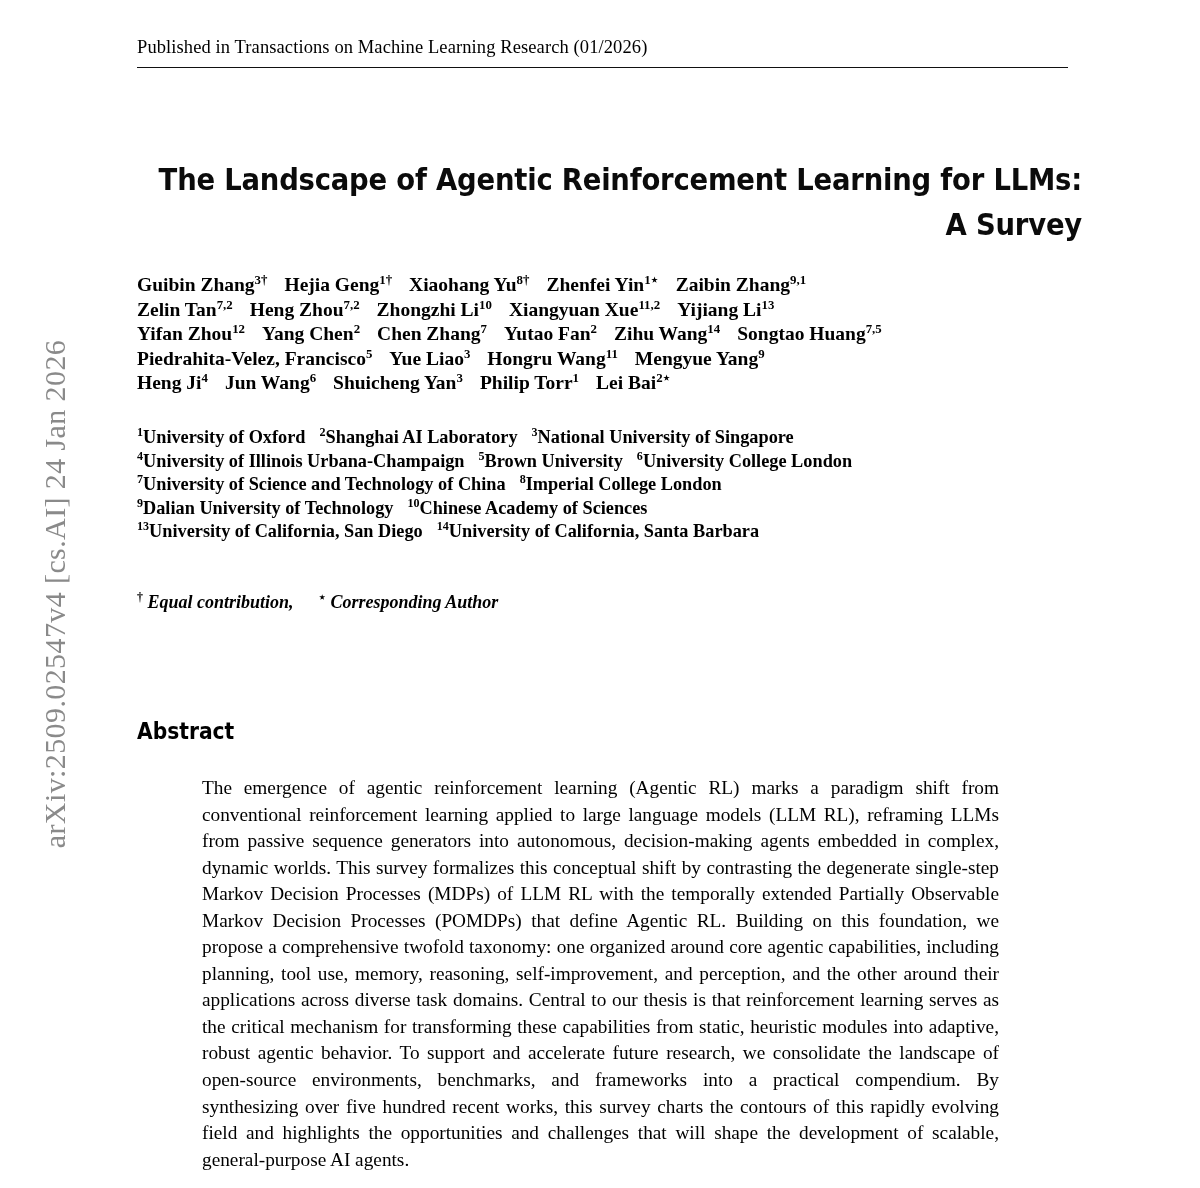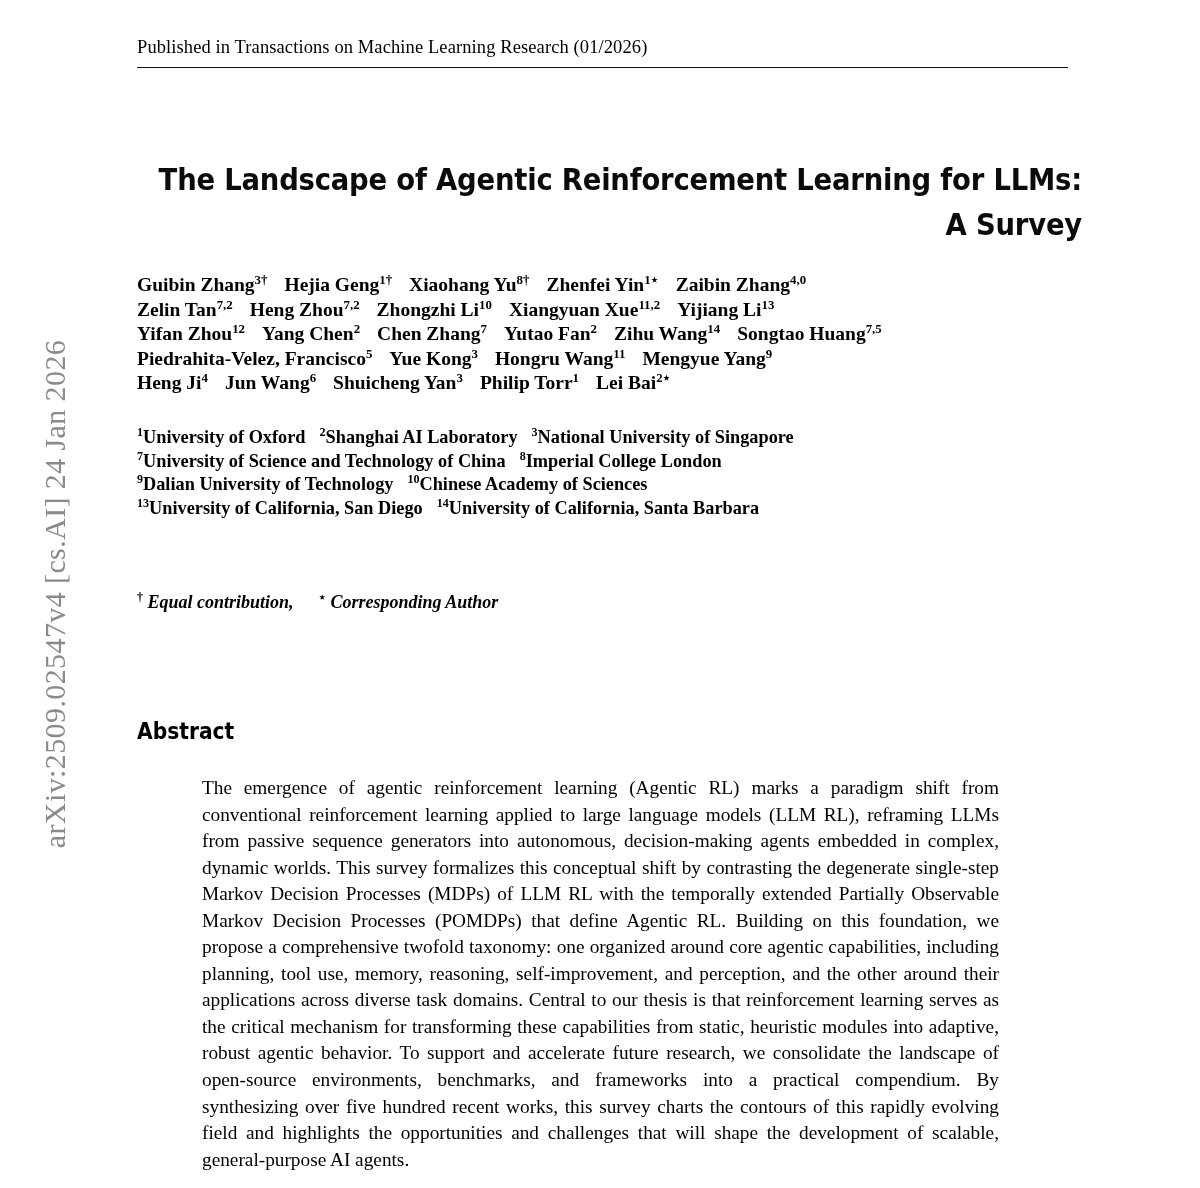--- a/index.html
+++ b/index.html
@@ -160,29 +160,30 @@
 </div>
 
 <div class="page">
 
   <div class="runhead">Published in Transactions on Machine Learning Research (01/2026)</div>
   <div class="runhead-rule"></div>
 
   <h1 class="title">The Landscape of Agentic Reinforcement Learning for LLMs: A Survey</h1>
 
   <div class="authors">
-      <div class="aline"><span>Guibin Zhang</span><sup>3†</sup><span class="gap"></span><span>Hejia Geng</span><sup>1†</sup><span class="gap"></span><span>Xiaohang Yu</span><sup>8†</sup><span class="gap"></span><span>Zhenfei Yin</span><sup>1⋆</sup><span class="gap"></span><span>Zaibin Zhang</span><sup>4,0</sup></div>
+      <div class="aline"><span>Guibin Zhang</span><sup>3†</sup><span class="gap"></span><span>Hejia Geng</span><sup>1†</sup><span class="gap"></span><span>Xiaohang Yu</span><sup>8†</sup><span class="gap"></span><span>Zhenfei Yin</span><sup>1⋆</sup><span class="gap"></span><span>Zaibin Zhang</span><sup>9,1</sup></div>
       <div class="aline"><span>Zelin Tan</span><sup>7,2</sup><span class="gap"></span><span>Heng Zhou</span><sup>7,2</sup><span class="gap"></span><span>Zhongzhi Li</span><sup>10</sup><span class="gap"></span><span>Xiangyuan Xue</span><sup>11,2</sup><span class="gap"></span><span>Yijiang Li</span><sup>13</sup></div>
       <div class="aline"><span>Yifan Zhou</span><sup>12</sup><span class="gap"></span><span>Yang Chen</span><sup>2</sup><span class="gap"></span><span>Chen Zhang</span><sup>7</sup><span class="gap"></span><span>Yutao Fan</span><sup>2</sup><span class="gap"></span><span>Zihu Wang</span><sup>14</sup><span class="gap"></span><span>Songtao Huang</span><sup>7,5</sup></div>
-      <div class="aline"><span>Piedrahita-Velez, Francisco</span><sup>5</sup><span class="gap"></span><span>Yue Kong</span><sup>3</sup><span class="gap"></span><span>Hongru Wang</span><sup>11</sup><span class="gap"></span><span>Mengyue Yang</span><sup>9</sup></div>
+      <div class="aline"><span>Piedrahita-Velez, Francisco</span><sup>5</sup><span class="gap"></span><span>Yue Liao</span><sup>3</sup><span class="gap"></span><span>Hongru Wang</span><sup>11</sup><span class="gap"></span><span>Mengyue Yang</span><sup>9</sup></div>
       <div class="aline"><span>Heng Ji</span><sup>4</sup><span class="gap"></span><span>Jun Wang</span><sup>6</sup><span class="gap"></span><span>Shuicheng Yan</span><sup>3</sup><span class="gap"></span><span>Philip Torr</span><sup>1</sup><span class="gap"></span><span>Lei Bai</span><sup>2⋆</sup></div>
     </div>
 
   <div class="affils">
       <div class="fline"><sup>1</sup><span>University of Oxford</span><span class="gap"></span><sup>2</sup><span>Shanghai AI Laboratory</span><span class="gap"></span><sup>3</sup><span>National University of Singapore</span></div>
+      <div class="fline"><sup>4</sup><span>University of Illinois Urbana-Champaign</span><span class="gap"></span><sup>5</sup><span>Brown University</span><span class="gap"></span><sup>6</sup><span>University College London</span></div>
       <div class="fline"><sup>7</sup><span>University of Science and Technology of China</span><span class="gap"></span><sup>8</sup><span>Imperial College London</span></div>
       <div class="fline"><sup>9</sup><span>Dalian University of Technology</span><span class="gap"></span><sup>10</sup><span>Chinese Academy of Sciences</span></div>
       <div class="fline"><sup>13</sup><span>University of California, San Diego</span><span class="gap"></span><sup>14</sup><span>University of California, Santa Barbara</span></div>
     </div>
 
   <div class="eqcontrib">
     <sup>†</sup>
     <span>Equal contribution,</span>
     <span class="gap"></span>
     <sup>⋆</sup>

